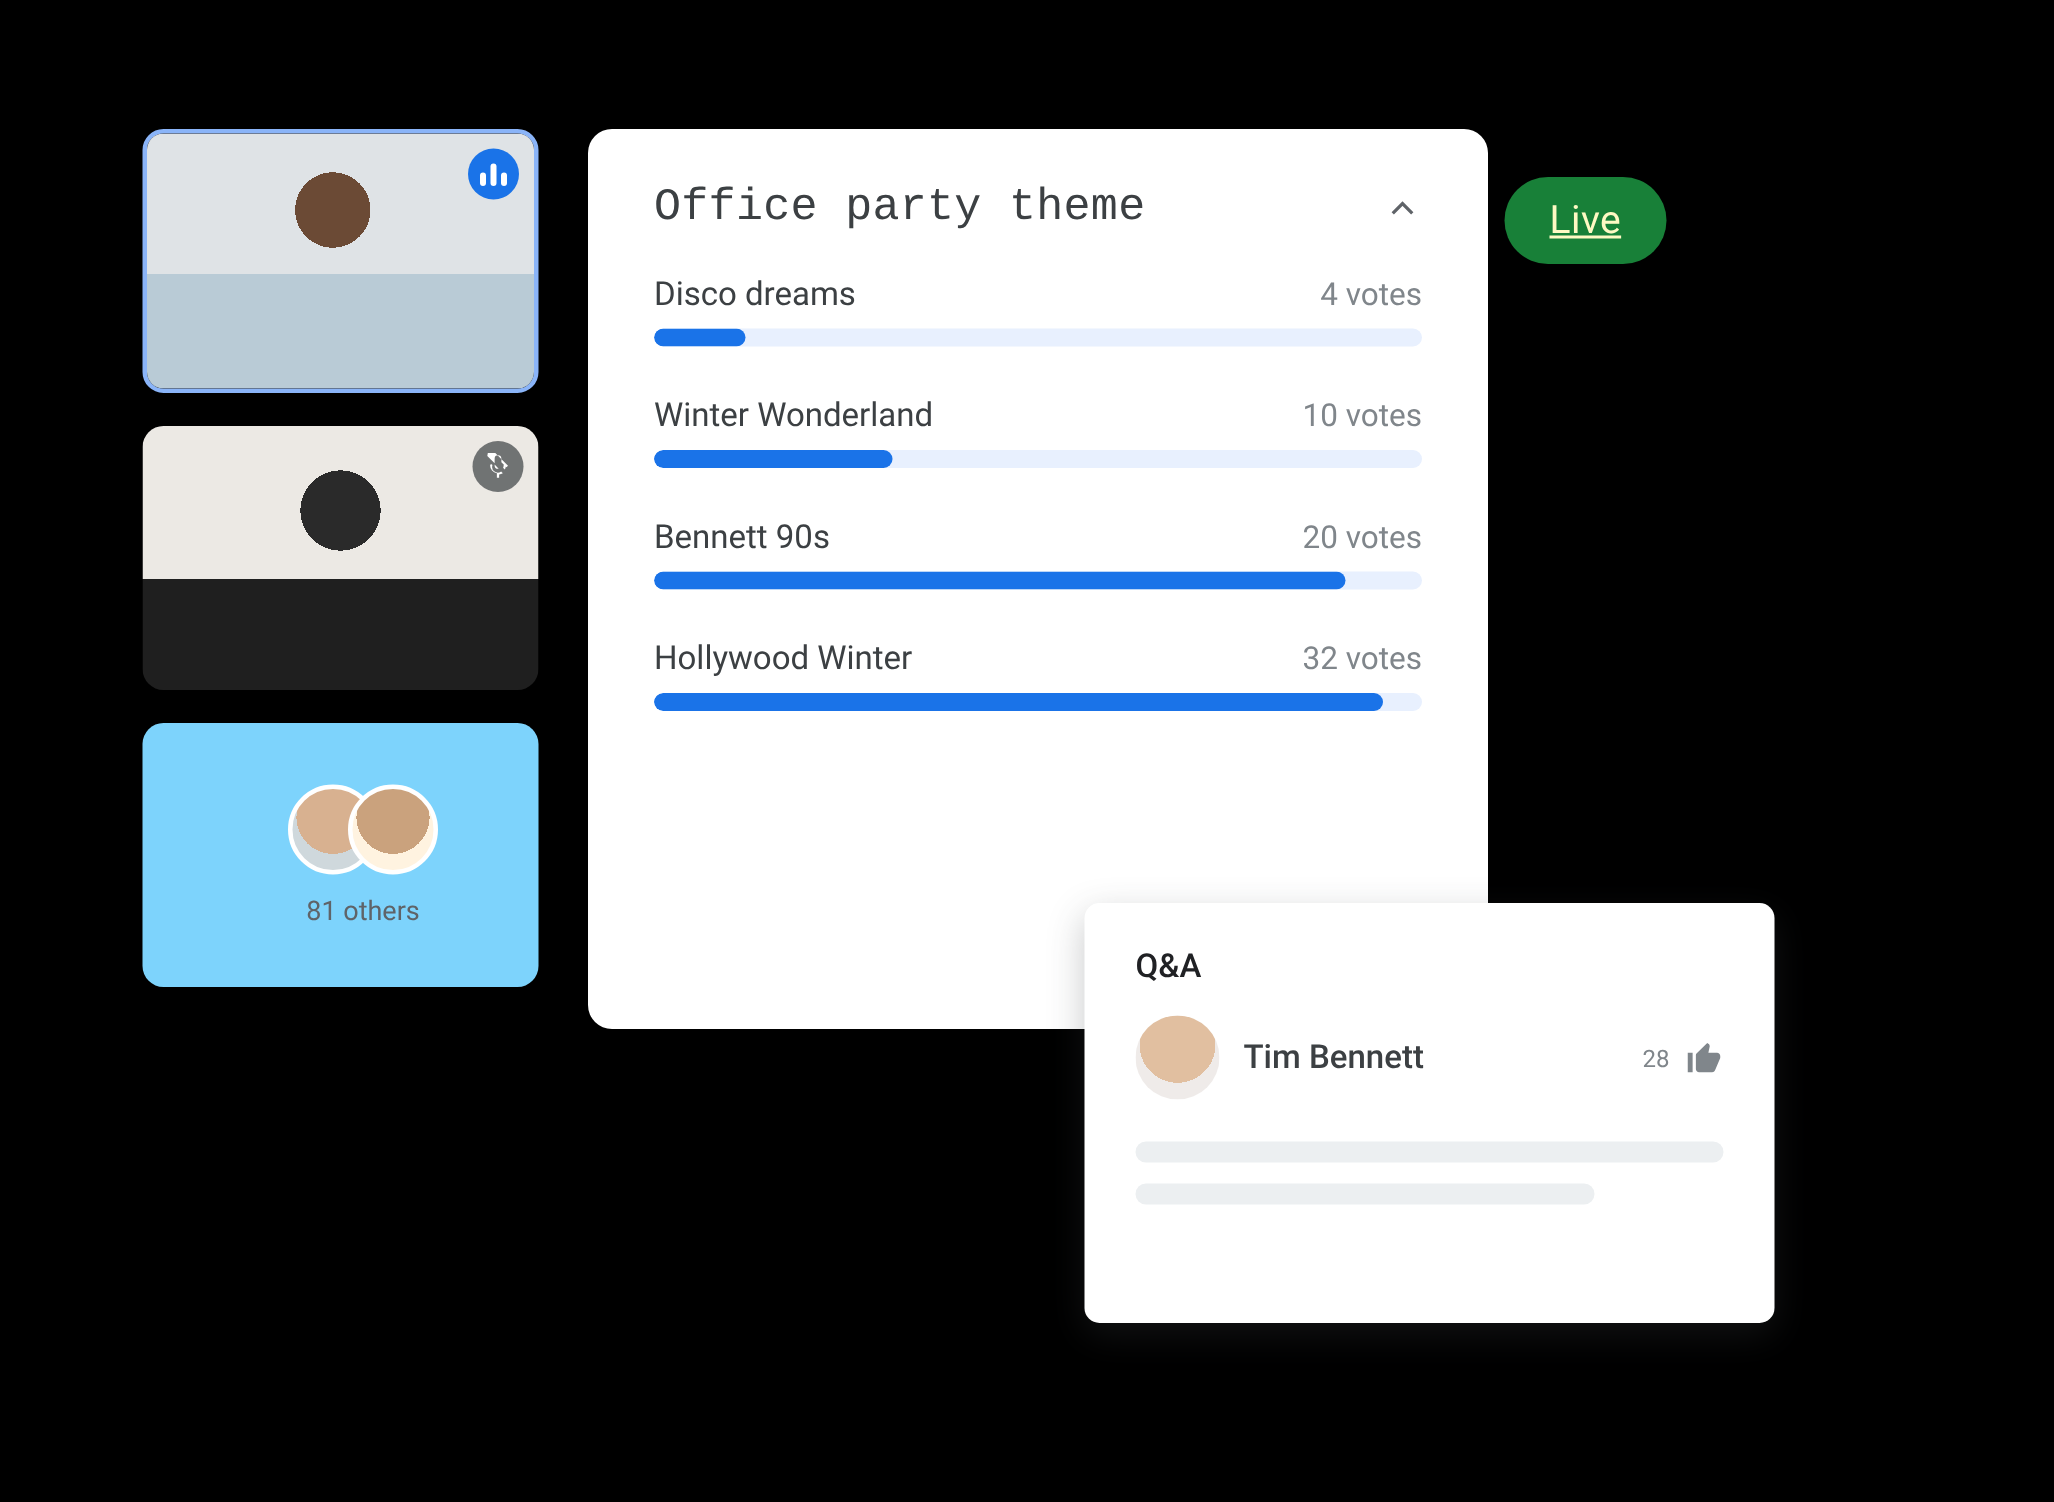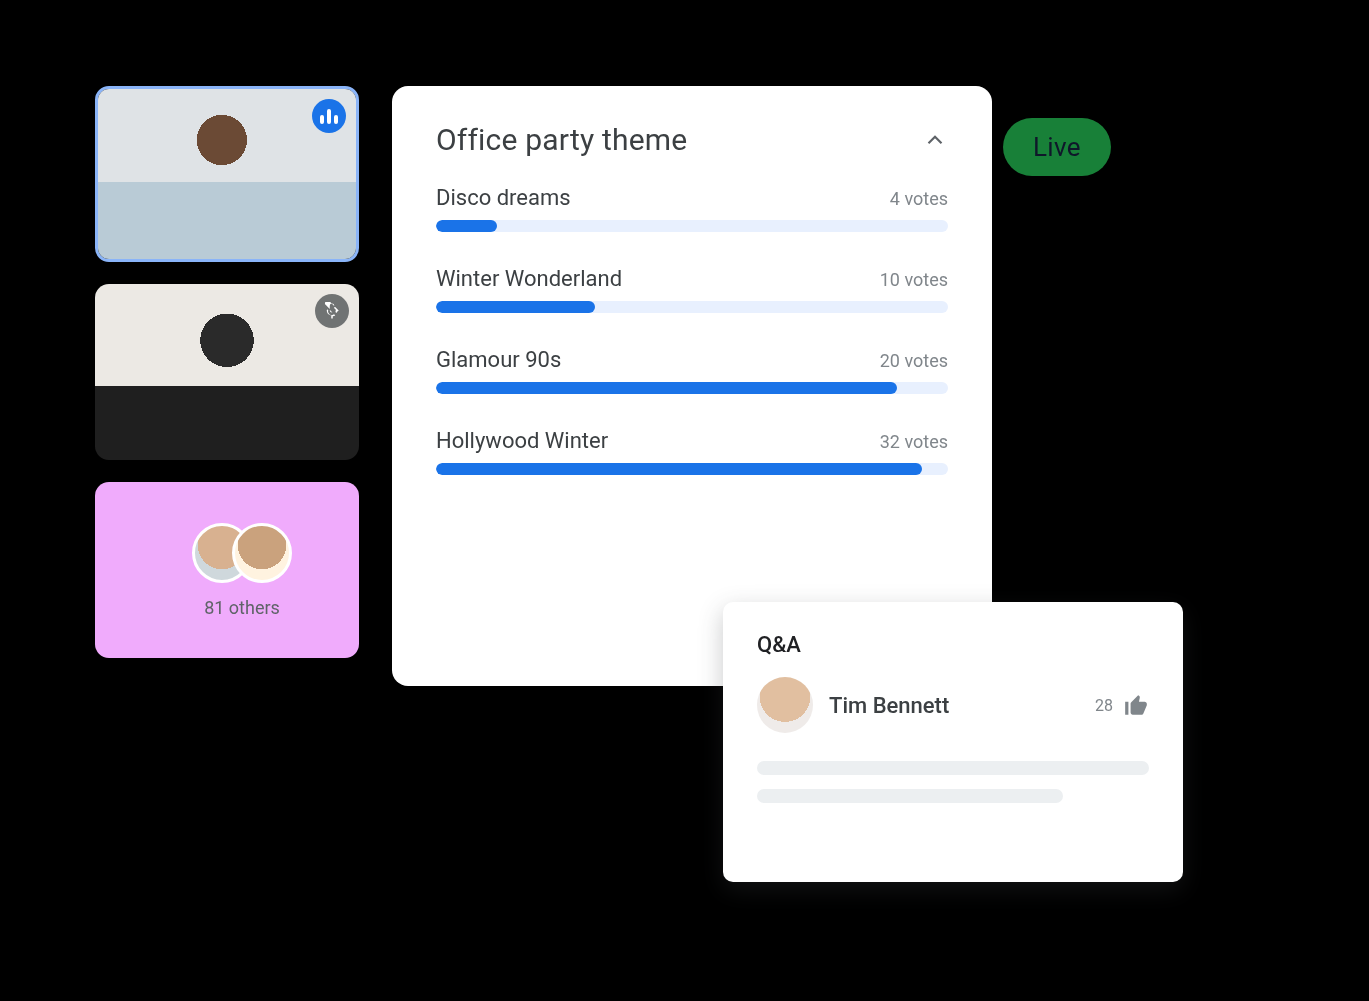--- a/index.html
+++ b/index.html
@@ -21,49 +21,49 @@
   .tile .badge { position:absolute; top:10px; right:10px; width:34px; height:34px; border-radius:50%; display:flex; align-items:center; justify-content:center; }
   .badge.speaking { background:#1a73e8; }
   .badge.speaking .dots { display:flex; align-items:flex-end; gap:3px; }
   .badge.speaking .dots span { width:4px; background:#fff; border-radius:2px; }
   .badge.speaking .dots span:nth-child(1){height:9px;}
   .badge.speaking .dots span:nth-child(2){height:15px;}
   .badge.speaking .dots span:nth-child(3){height:9px;}
   .badge.muted { background:rgba(60,64,67,.7); }
   .badge.muted svg { width:18px; height:18px; fill:#fff; }
 
-  .tile.others { background:#f0abfc; display:flex; flex-direction:column; align-items:center; justify-content:center;padding-left:30px; }
+  .tile.others { background:#7dd3fc; display:flex; flex-direction:column; align-items:center; justify-content:center;padding-left:30px; }
   .tile.others .avatars { display:flex; }
   .tile.others .avatars .a { width:60px; height:60px; border-radius:50%; border:3px solid #fff; }
   .tile.others .avatars .a + .a { margin-left:-20px; }
   .tile.others .label { margin-top:14px; color:#5f6368; font-size:18px; }
 
   
   .ph1 { background: radial-gradient(circle at 48% 30%, #6b4a35 0 14%, transparent 14%), linear-gradient(180deg,#dfe3e6 0 55%, #b9cbd6 55% 100%); }
   .ph2 { background: radial-gradient(circle at 50% 32%, #2a2a2a 0 15%, transparent 15%), linear-gradient(180deg,#ece9e4 0 58%, #1f1f1f 58% 100%); }
   .ap1 { background: radial-gradient(circle at 50% 35%, #d8b190 0 55%, transparent 55%), #cfd8dc; }
   .ap2 { background: radial-gradient(circle at 50% 35%, #caa27d 0 55%, transparent 55%), #fff3e0; }
   .ap3 { background: radial-gradient(circle at 50% 35%, #e1bfa0 0 55%, transparent 55%), #efebe9; }
 
   
   .poll { position:absolute; left:392px; top:86px; width:600px; height:600px; background:#fff; border-radius:16px; padding:36px 44px 30px 44px; box-shadow:0 6px 20px rgba(0,0,0,0);}
-  .poll-header { display:flex; align-items:center; justify-content:space-between; margin-bottom:28px;}
+  .poll-header { display:flex; align-items:center; justify-content:space-between; margin-bottom:28px;font-family:Liberation Mono, monospace;}
   .poll-title { font-size:30px; font-weight:400; color:#3c4043; letter-spacing:.2px;}
   .chevron { width:26px; height:26px; color:#5f6368; cursor:pointer; }
   .chevron svg{width:100%;height:100%;stroke:#5f6368;stroke-width:2;fill:none;}
 
   .opt { margin-bottom:34px;text-align:right; }
   .opt-row { display:flex; justify-content:space-between; align-items:baseline; margin-bottom:10px;}
   .opt-name { font-size:22px; color:#3c4043; font-weight:400;}
-  .opt-votes { font-size:18px; color:#80868b; }
+  .opt-votes { font-size:21px; color:#80868b; }
   .bar { height:12px; width:100%; background:#e8f0fe; border-radius:999px; overflow:hidden;}
   .bar .fill { height:100%; background:#1a73e8; border-radius:999px;}
 
   
-  .live { position:absolute; left:1003px; top:118px; background:#188038; color:#0f172a; font-size:26px; padding:14px 30px; border-radius:999px; font-weight:400; letter-spacing:.3px;}
+  .live { position:absolute; left:1003px; top:118px; background:#188038; color:#fef9c3; font-size:26px; padding:14px 30px; border-radius:999px; font-weight:400; letter-spacing:.3px;text-decoration:underline;}
 
   
   .qa { position:absolute; left:723px; top:602px; width:460px; height:280px; background:#fff; border-radius:10px; box-shadow:0 8px 24px rgba(60,64,67,.28); padding:30px 34px;}
   .qa-title { font-size:22px; font-weight:500; color:#202124; margin-bottom:20px;}
   .qa-row { display:flex; align-items:center; gap:16px;}
   .qa-row .avatar { width:56px; height:56px; border-radius:50%;}
   .qa-name { font-size:22px; font-weight:500; color:#3c4043; flex:1;}
   .qa-likes { display:flex; align-items:center; gap:10px; color:#80868b; font-size:16px;}
   .thumb { width:26px; height:26px; fill:#80868b;}
   .qa-lines { margin-top:28px;}
@@ -131,21 +131,21 @@
       <span class="opt-name">Winter Wonderland</span>
       <span class="opt-votes">10 votes</span>
     </div>
     <div class="bar">
         <div class="fill" style="width:31%"></div>
       </div>
   </div>
 
   <div class="opt">
     <div class="opt-row">
-      <span class="opt-name">Glamour 90s</span>
+      <span class="opt-name">Bennett 90s</span>
       <span class="opt-votes">20 votes</span>
     </div>
     <div class="bar">
         <div class="fill" style="width:90%"></div>
       </div>
   </div>
 
   <div class="opt" style="margin-bottom:0">
     <div class="opt-row">
       <span class="opt-name">Hollywood Winter</span>

